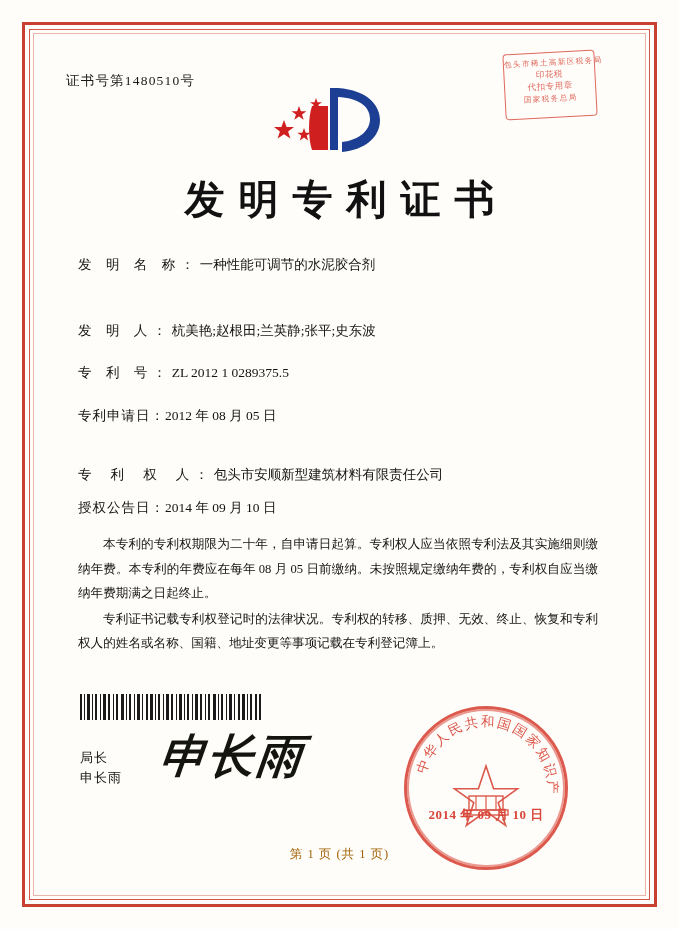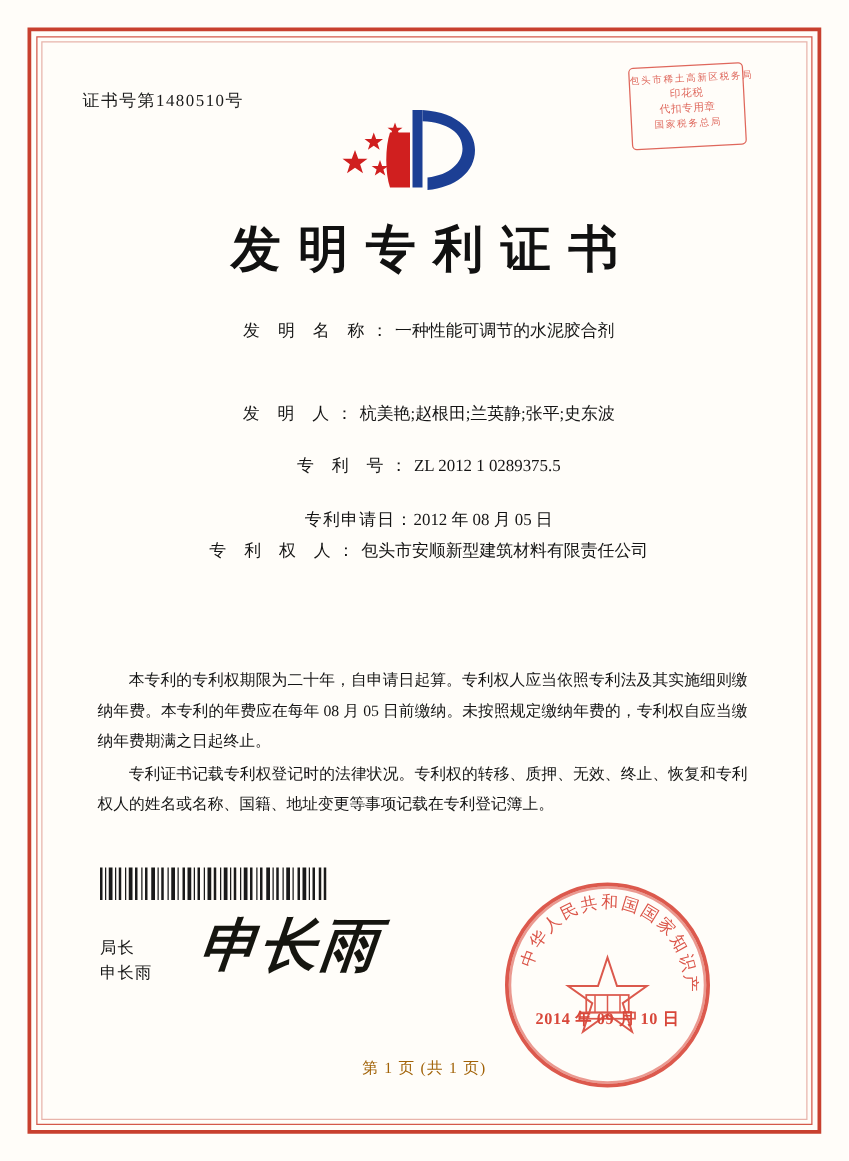--- a/index.html
+++ b/index.html
@@ -117,35 +117,34 @@
   }
 
   
   .field {
     position: absolute;
     left: 78px;
     width: 530px;
     font-size: 13.5px;
     color: #141414;
     white-space: nowrap;
-    text-align: center;
   }
   .field .lbl {
     display: inline-block;
     color: #141414;
   }
   .field .val {
     display: inline-block;
     color: #141414;
   }
   .f1 { top: 256px; }
   .f2 { top: 322px; font-family: Liberation Serif, serif; }
   .f3 { top: 364px; }
   .f4 { top: 407px; }
-  .f5 { top: 432px; }
+  .f5 { top: 466px; font-family: Liberation Mono, monospace; }
   .f6 { top: 499px; }
 
   .lbl-spread-4 { letter-spacing: 5.5px; }
   .lbl-plain { letter-spacing: 1px; }
 
   
   .body-text {
     position: absolute;
     left: 78px;
     top: 532px;
@@ -287,20 +286,23 @@
   </div>
 
   <div class="field f4">
     <span class="lbl lbl-plain">专利申请日：</span><span class="val">2012 年 08 月 05 日</span>
   </div>
 
   <div class="field f5">
     <span class="lbl lbl-spread-4">专 利 权 人：</span><span class="val">包头市安顺新型建筑材料有限责任公司</span>
   </div>
 
+  <div class="field f6">
+    <span class="lbl lbl-plain">授权公告日：</span><span class="val">2014 年 09 月 10 日</span>
+  </div>
 
   <div class="body-text">
     <p>本专利的专利权期限为二十年，自申请日起算。专利权人应当依照专利法及其实施细则缴纳年费。本专利的年费应在每年 08 月 05 日前缴纳。未按照规定缴纳年费的，专利权自应当缴纳年费期满之日起终止。</p>
     <p>专利证书记载专利权登记时的法律状况。专利权的转移、质押、无效、终止、恢复和专利权人的姓名或名称、国籍、地址变更等事项记载在专利登记簿上。</p>
   </div>
 
   <div class="barcode">
     <div class="bar" style="left:0px;width:2px"></div>
     <div class="bar" style="left:4px;width:1px"></div>
     <div class="bar" style="left:7px;width:3px"></div>

